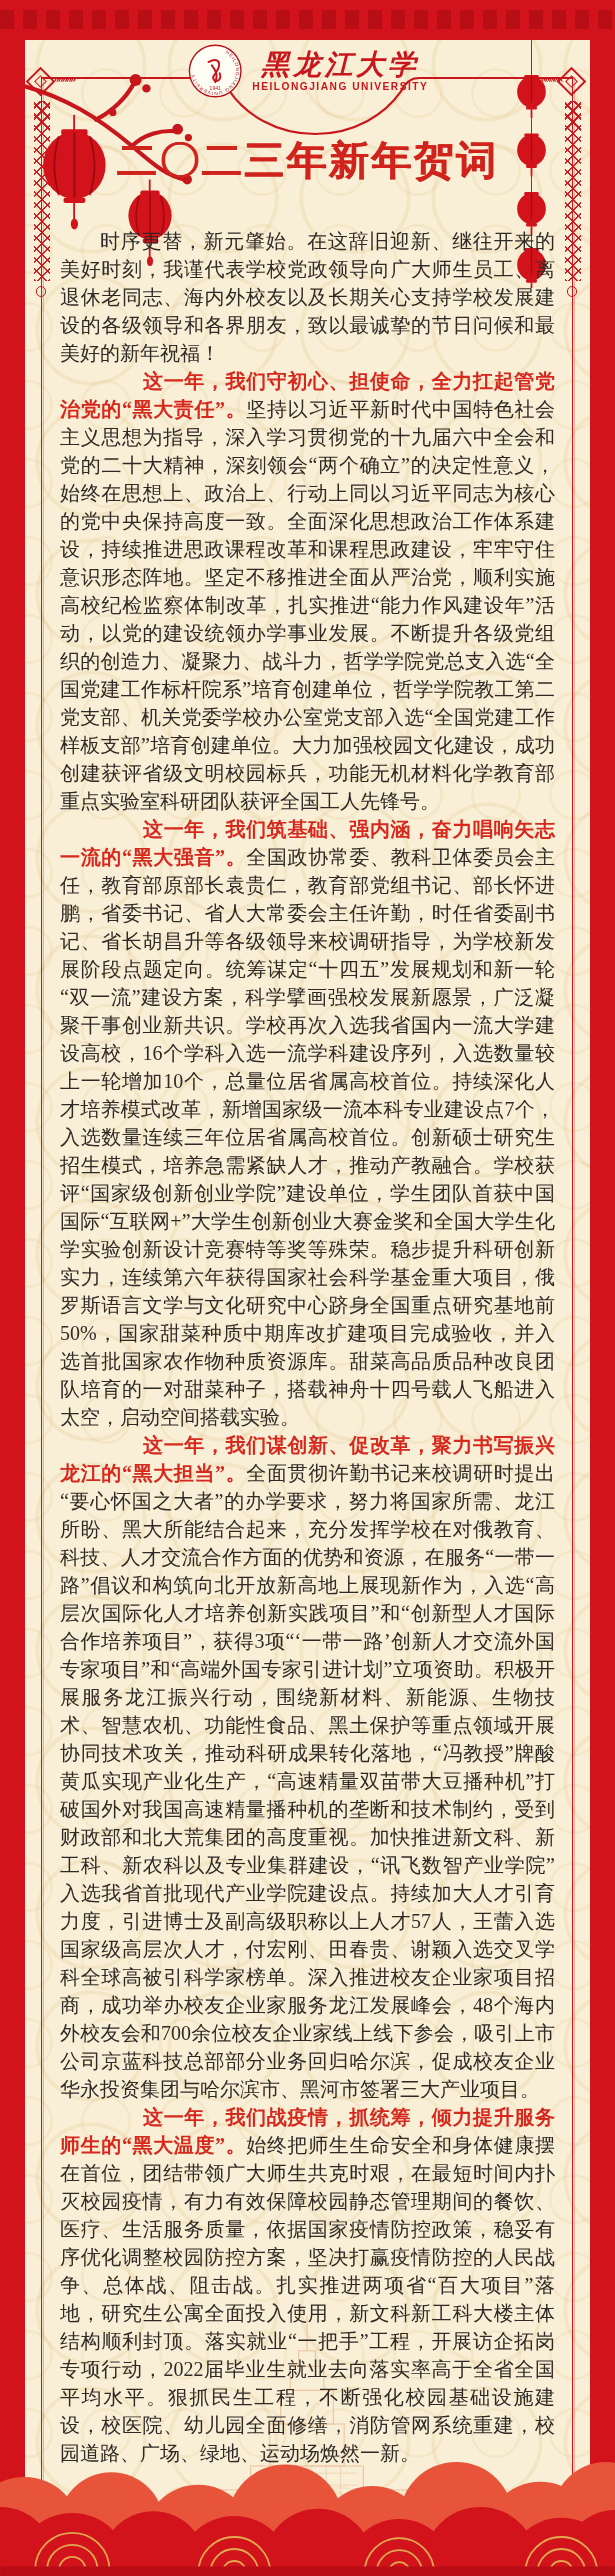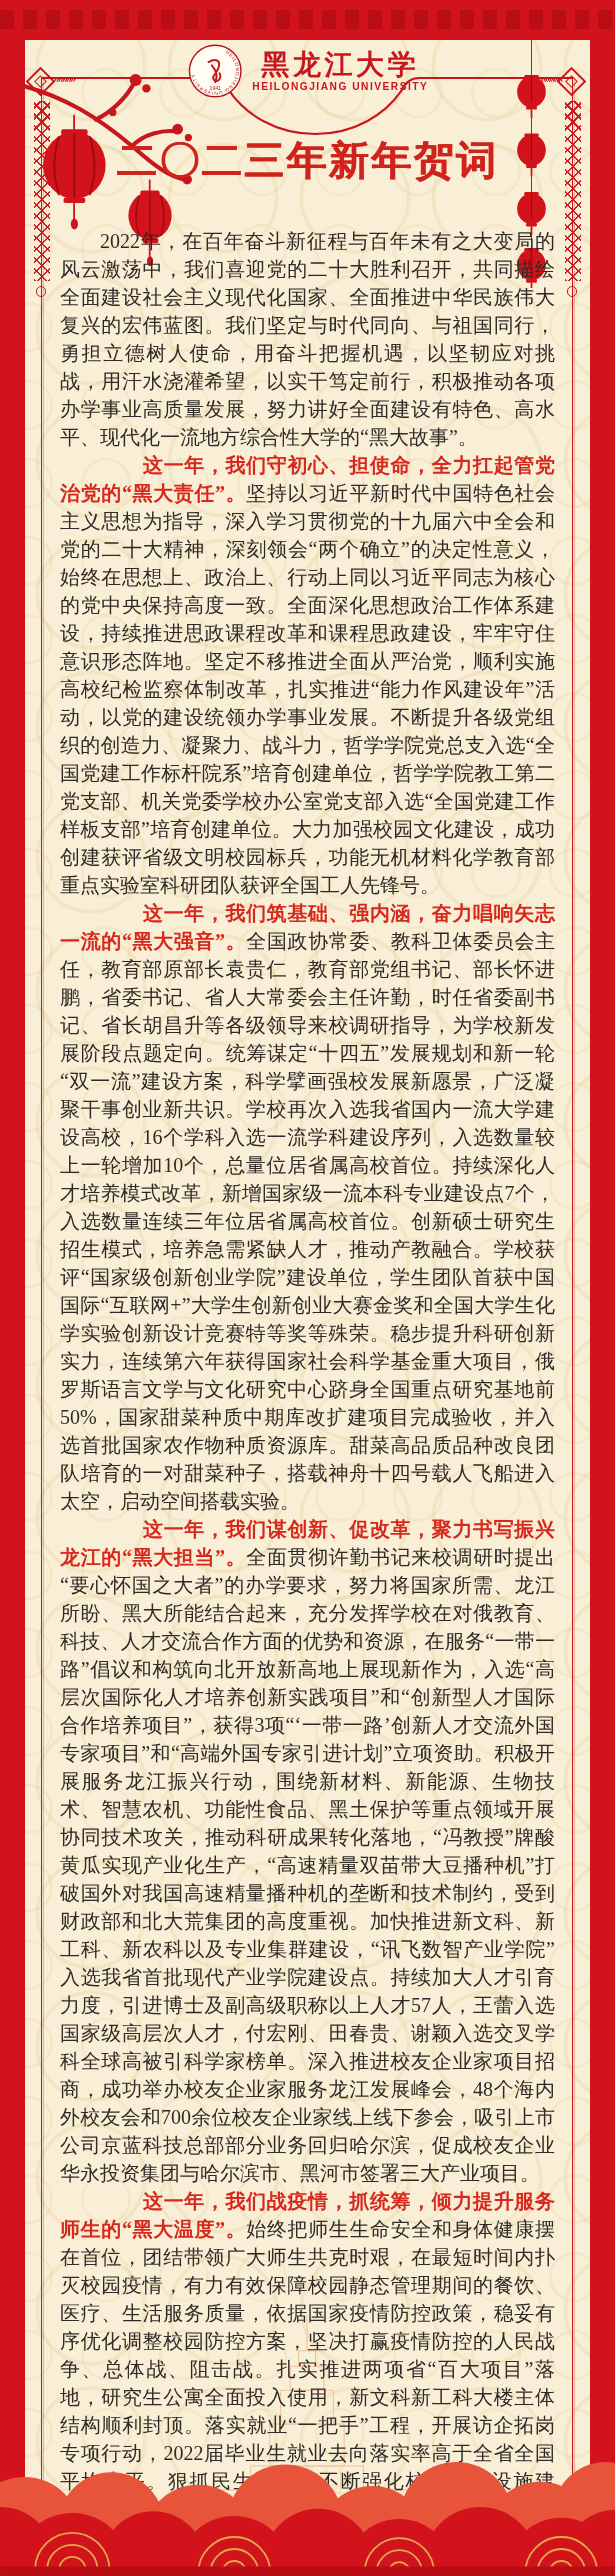--- a/index.html
+++ b/index.html
@@ -24,21 +24,21 @@
   .frame-line{position:absolute;top:77px;width:1.2px;background:#c8161d;height:2420px;z-index:2;
     box-shadow:1.8px 0 0 rgba(200,22,29,.35);}
   .frame-line.left{left:41px;} .frame-line.right{left:572px;}
   
   .arch{position:absolute;left:0;top:0;z-index:3;}
   
   .logo-wrap{position:absolute;left:50%;top:43px;transform:translateX(-50%);
     display:flex;align-items:center;gap:9.6px;z-index:6;}
   .seal{width:56px;height:56px;}
   .logo-text{display:flex;flex-direction:column;align-items:center;}
-  .logo-cn{font-size:28px;font-weight:700;color:#c8161d;letter-spacing:3.6px;line-height:1.05;}
+  .logo-cn{font-size:28px;font-weight:700;color:#c8161d;letter-spacing:3.6px;font-style:italic;line-height:1.05;}
   .logo-en{font-size:10.2px;font-weight:700;color:#c8161d;letter-spacing:1.5px;margin-top:1.2px;font-family:"Liberation Sans","DejaVu Sans",sans-serif;}
   
   .page-title{position:absolute;left:0;top:133px;width:100%;text-align:center;z-index:6;
     font-size:40px;font-weight:900;color:#d0231c;letter-spacing:2.4px;margin:0;
     text-shadow:0.9px 0 0 #d0231c;}
   
   .chain{position:absolute;top:101px;width:15.6px;height:180px;z-index:3;
     background:
       repeating-linear-gradient(45deg, rgba(200,22,29,.95) 0 1.8px, transparent 1.8px 7.8px),
       repeating-linear-gradient(-45deg, rgba(200,22,29,.95) 0 1.8px, transparent 1.8px 7.8px);}
@@ -198,21 +198,21 @@
   <div class="logo-text">
     <div class="logo-cn">黑龙江大学</div>
     <div class="logo-en">HEILONGJIANG  UNIVERSITY</div>
   </div>
 </div>
 
 <h1 class="page-title">二〇二三年新年贺词</h1>
 
 <div class="content">
   <div id="paragraphs">
-      <p class="para">2022年，在百年奋斗新征程与百年未有之大变局的风云激荡中，我们喜迎党的二十大胜利召开，共同描绘全面建设社会主义现代化国家、全面推进中华民族伟大复兴的宏伟蓝图。我们坚定与时代同向、与祖国同行，勇担立德树人使命，用奋斗把握机遇，以坚韧应对挑战，用汗水浇灌希望，以实干笃定前行，积极推动各项办学事业高质量发展，努力讲好全面建设有特色、高水平、现代化一流地方综合性大学的“黑大故事”。</p>
+      <p class="para">时序更替，新元肇始。在这辞旧迎新、继往开来的美好时刻，我谨代表学校党政领导向广大师生员工、离退休老同志、海内外校友以及长期关心支持学校发展建设的各级领导和各界朋友，致以最诚挚的节日问候和最美好的新年祝福！</p>
       <p class="para"><span class="lead">这一年，我们守初心、担使命，全力扛起管党治党的“黑大责任”。</span>坚持以习近平新时代中国特色社会主义思想为指导，深入学习贯彻党的十九届六中全会和党的二十大精神，深刻领会“两个确立”的决定性意义，始终在思想上、政治上、行动上同以习近平同志为核心的党中央保持高度一致。全面深化思想政治工作体系建设，持续推进思政课程改革和课程思政建设，牢牢守住意识形态阵地。坚定不移推进全面从严治党，顺利实施高校纪检监察体制改革，扎实推进“能力作风建设年”活动，以党的建设统领办学事业发展。不断提升各级党组织的创造力、凝聚力、战斗力，哲学学院党总支入选“全国党建工作标杆院系”培育创建单位，哲学学院教工第二党支部、机关党委学校办公室党支部入选“全国党建工作样板支部”培育创建单位。大力加强校园文化建设，成功创建获评省级文明校园标兵，功能无机材料化学教育部重点实验室科研团队获评全国工人先锋号。</p>
       <p class="para"><span class="lead">这一年，我们筑基础、强内涵，奋力唱响矢志一流的“黑大强音”。</span>全国政协常委、教科卫体委员会主任，教育部原部长袁贵仁，教育部党组书记、部长怀进鹏，省委书记、省人大常委会主任许勤，时任省委副书记、省长胡昌升等各级领导来校调研指导，为学校新发展阶段点题定向。统筹谋定“十四五”发展规划和新一轮“双一流”建设方案，科学擘画强校发展新愿景，广泛凝聚干事创业新共识。学校再次入选我省国内一流大学建设高校，16个学科入选一流学科建设序列，入选数量较上一轮增加10个，总量位居省属高校首位。持续深化人才培养模式改革，新增国家级一流本科专业建设点7个，入选数量连续三年位居省属高校首位。创新硕士研究生招生模式，培养急需紧缺人才，推动产教融合。学校获评“国家级创新创业学院”建设单位，学生团队首获中国国际“互联网+”大学生创新创业大赛金奖和全国大学生化学实验创新设计竞赛特等奖等殊荣。稳步提升科研创新实力，连续第六年获得国家社会科学基金重大项目，俄罗斯语言文学与文化研究中心跻身全国重点研究基地前50%，国家甜菜种质中期库改扩建项目完成验收，并入选首批国家农作物种质资源库。甜菜高品质品种改良团队培育的一对甜菜种子，搭载神舟十四号载人飞船进入太空，启动空间搭载实验。</p>
       <p class="para"><span class="lead">这一年，我们谋创新、促改革，聚力书写振兴龙江的“黑大担当”。</span>全面贯彻许勤书记来校调研时提出“要心怀国之大者”的办学要求，努力将国家所需、龙江所盼、黑大所能结合起来，充分发挥学校在对俄教育、科技、人才交流合作方面的优势和资源，在服务“一带一路”倡议和构筑向北开放新高地上展现新作为，入选“高层次国际化人才培养创新实践项目”和“创新型人才国际合作培养项目”，获得3项“‘一带一路’创新人才交流外国专家项目”和“高端外国专家引进计划”立项资助。积极开展服务龙江振兴行动，围绕新材料、新能源、生物技术、智慧农机、功能性食品、黑土保护等重点领域开展协同技术攻关，推动科研成果转化落地，“冯教授”牌酸黄瓜实现产业化生产，“高速精量双苗带大豆播种机”打破国外对我国高速精量播种机的垄断和技术制约，受到财政部和北大荒集团的高度重视。加快推进新文科、新工科、新农科以及专业集群建设，“讯飞数智产业学院”入选我省首批现代产业学院建设点。持续加大人才引育力度，引进博士及副高级职称以上人才57人，王蕾入选国家级高层次人才，付宏刚、田春贵、谢颖入选交叉学科全球高被引科学家榜单。深入推进校友企业家项目招商，成功举办校友企业家服务龙江发展峰会，48个海内外校友会和700余位校友企业家线上线下参会，吸引上市公司京蓝科技总部部分业务回归哈尔滨，促成校友企业华永投资集团与哈尔滨市、黑河市签署三大产业项目。</p>
       <p class="para"><span class="lead">这一年，我们战疫情，抓统筹，倾力提升服务师生的“黑大温度”。</span>始终把师生生命安全和身体健康摆在首位，团结带领广大师生共克时艰，在最短时间内扑灭校园疫情，有力有效保障校园静态管理期间的餐饮、医疗、生活服务质量，依据国家疫情防控政策，稳妥有序优化调整校园防控方案，坚决打赢疫情防控的人民战争、总体战、阻击战。扎实推进两项省“百大项目”落地，研究生公寓全面投入使用，新文科新工科大楼主体结构顺利封顶。落实就业“一把手”工程，开展访企拓岗专项行动，2022届毕业生就业去向落实率高于全省全国平均水平。狠抓民生工程，不断强化校园基础设施建设，校医院、幼儿园全面修缮，消防管网系统重建，校园道路、广场、绿地、运动场焕然一新。</p>
     </div>
 
 </div>
 
 <svg class="clouds" width="615" height="156" viewBox="0 0 1024 260">
   <g fill="#e8543a">

